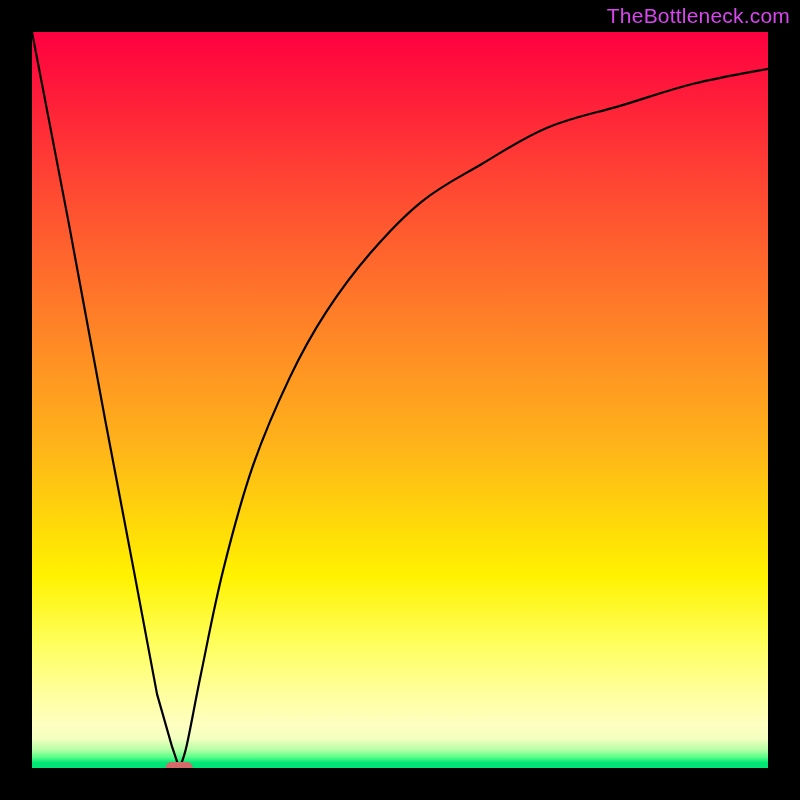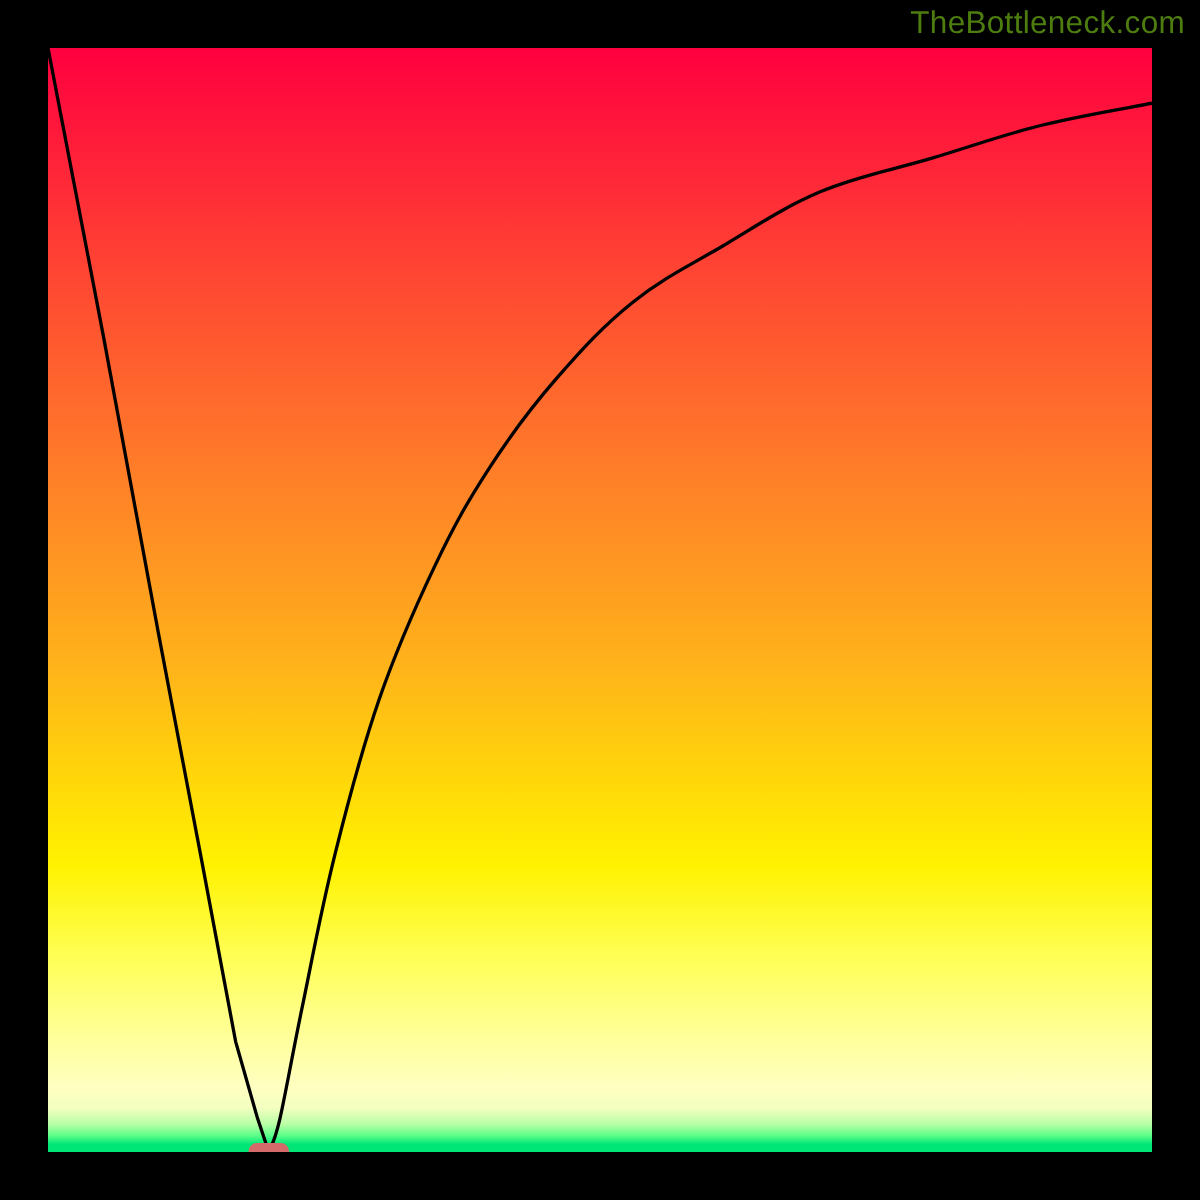--- a/index.html
+++ b/index.html
@@ -57,21 +57,21 @@
     stroke-width: 2.2;
   }
   .marker {
     fill: #d46a6a;
     stroke: #d46a6a;
   }
   .watermark {
     position: absolute;
     top: 4px;
     right: 10px;
-    color: #4d7c0f;
+    color: #d946ef;
     font-size: 21px;
     font-weight: 400;
     letter-spacing: 0.2px;
     user-select: none;
   }
 </style>
 </head>
 <body>
 
 <div class="frame">

